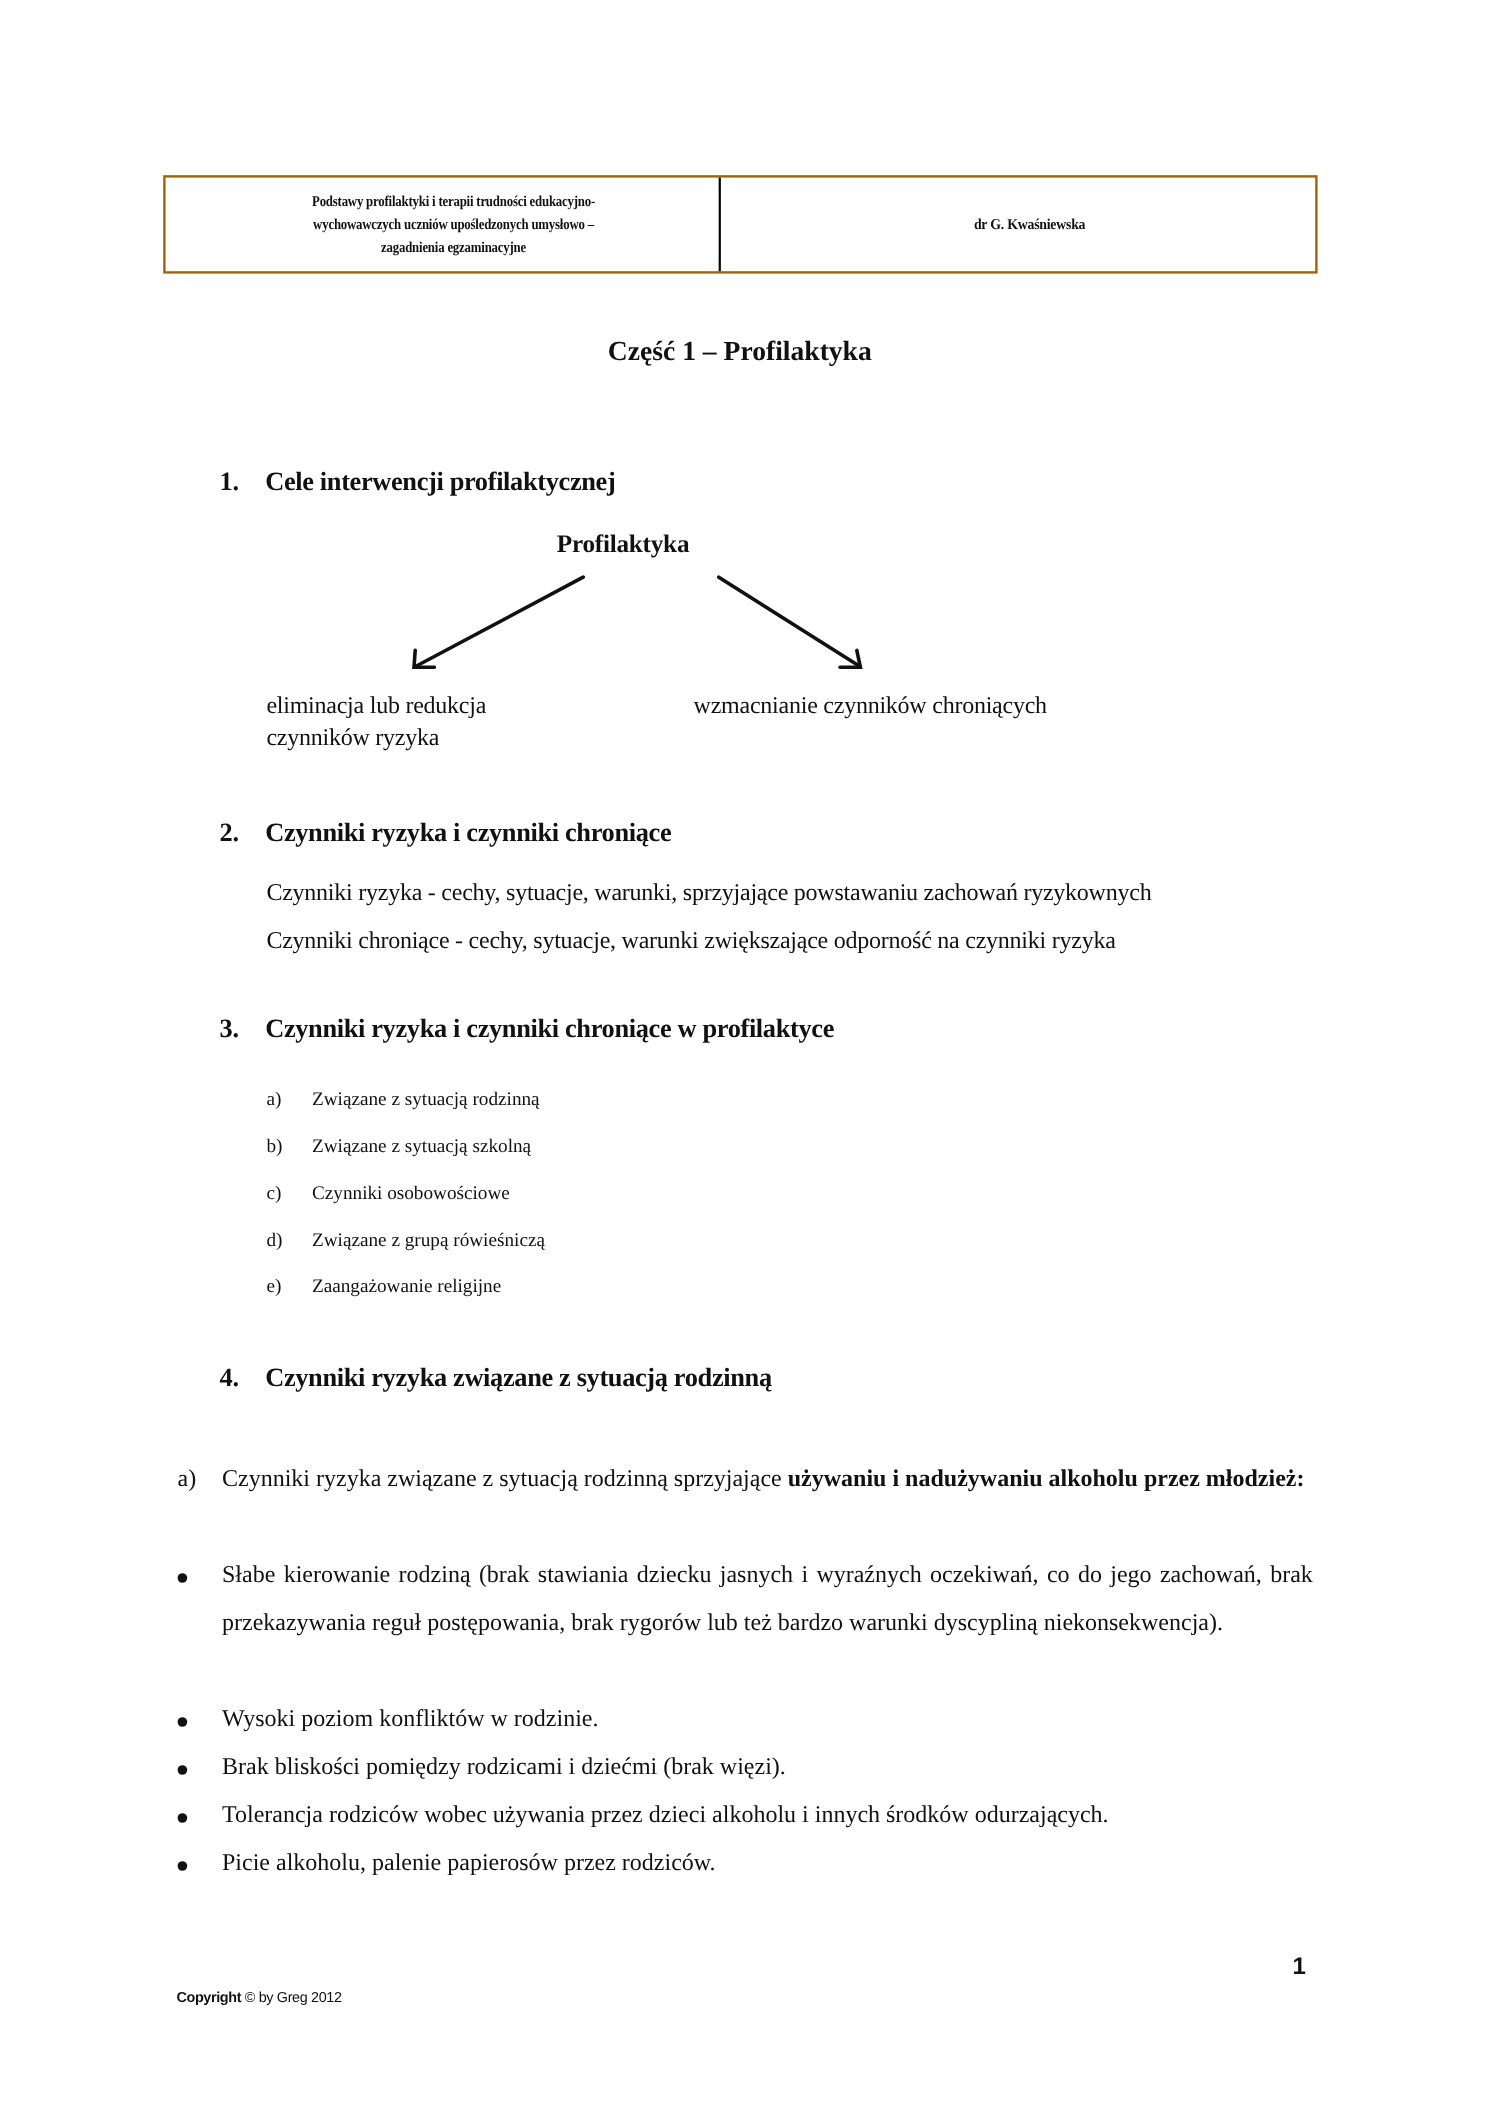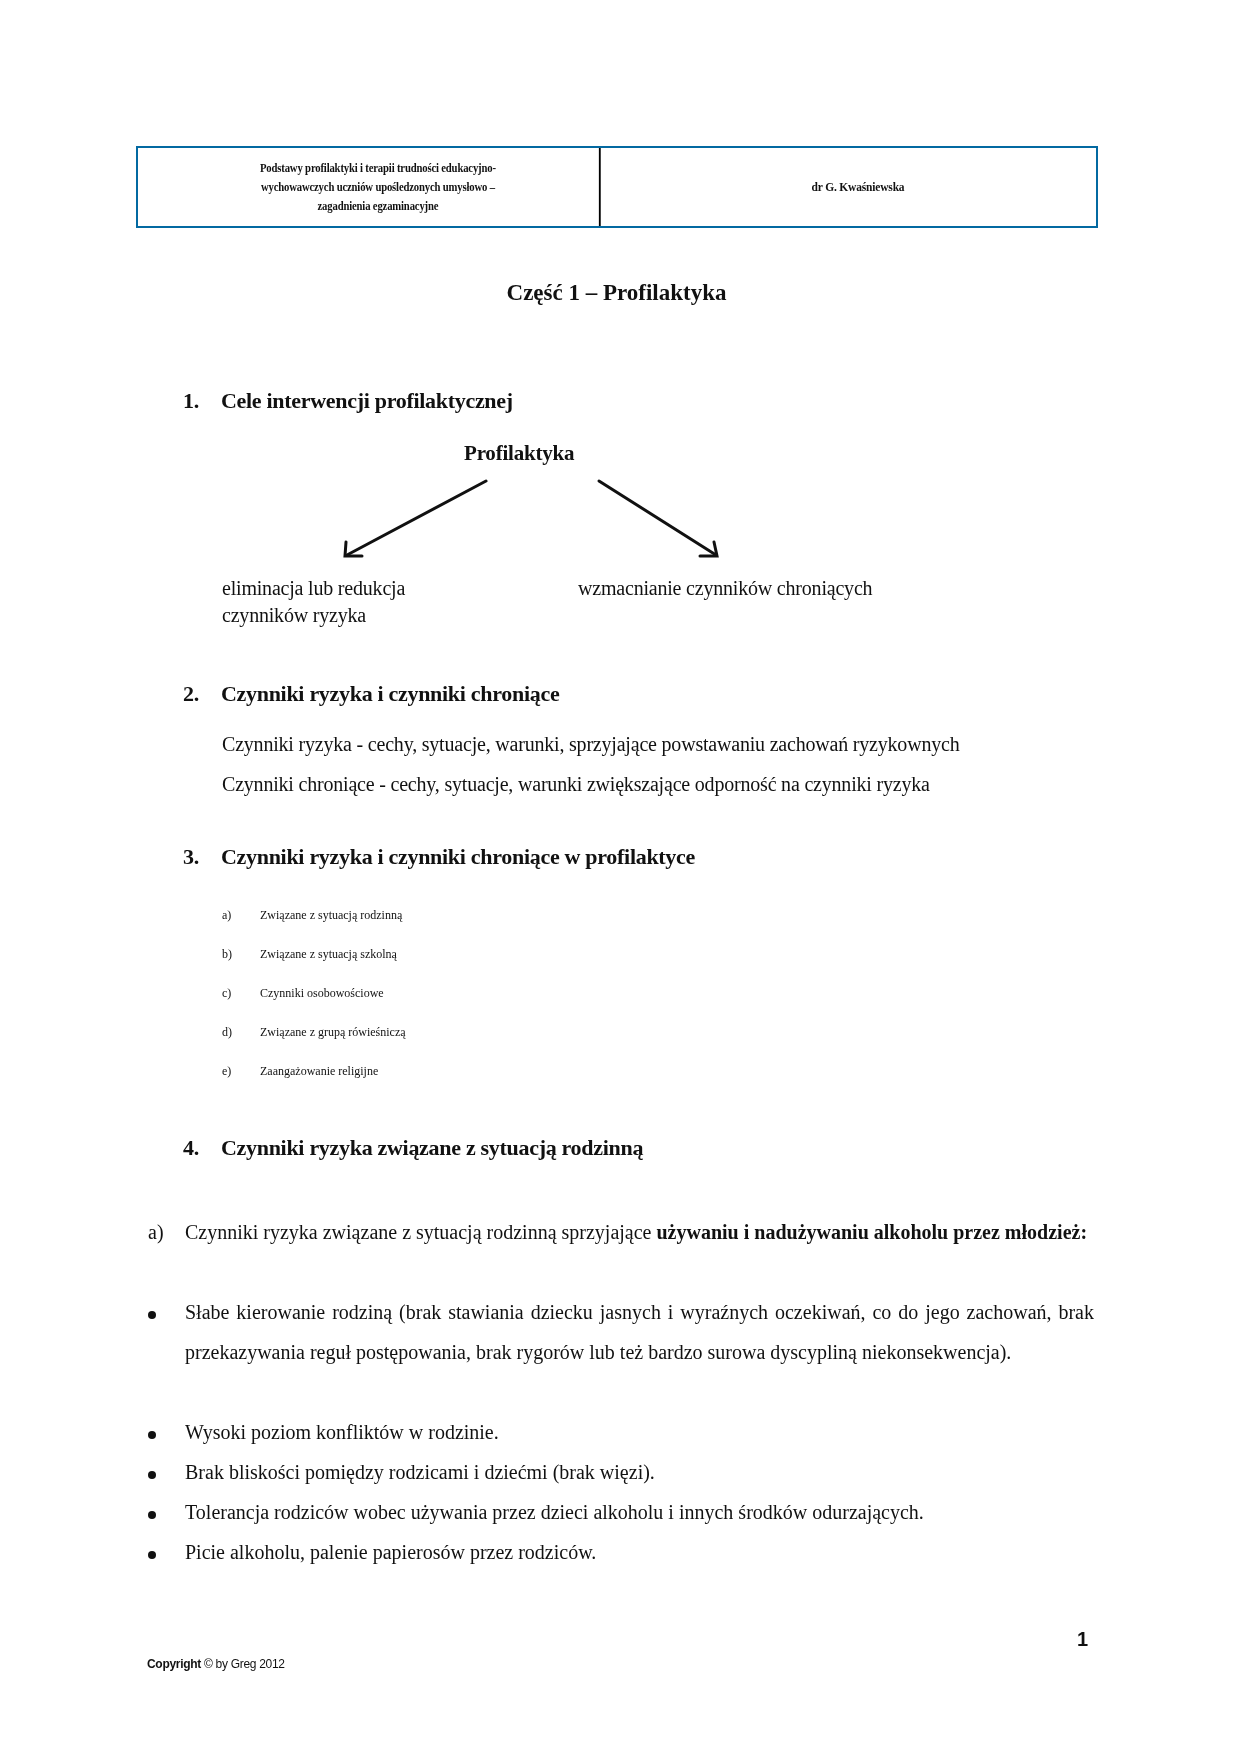--- a/index.html
+++ b/index.html
@@ -2,40 +2,40 @@
 <html><head>
 <meta charset="utf-8">
 <style>
   html, body { margin: 0; padding: 0; background: #ffffff; }
   body { width: 1240px; height: 1754px; position: relative; overflow: hidden;
          font-family: "Liberation Serif", "DejaVu Serif", serif; color: #111111; }
   .abs { position: absolute; white-space: nowrap; }
 
   
   .hdr { position: absolute; left: 136px; top: 146px; width: 958px; height: 78px;
-         border: 2px solid #0369a1; display: flex; }
+         border: 2px solid #a16207; display: flex; }
   .hdr-cell { display: flex; align-items: center; justify-content: center; text-align: center;
               font-family: "Liberation Serif", serif; font-weight: bold; font-size: 12.5px;
               line-height: 19px; letter-spacing: -0.2px; transform: scaleX(0.92); }
   .hdr-left { width: 480px; border-right: 2px solid #000; }
   .hdr-left-inner { transform: scaleX(0.93); }
   .hdr-right { flex: 1; }
 
   .title { left: 0; width: 1240px; top: 280px; text-align: center; font-weight: bold;
            font-size: 23px; text-underline-offset: 4px;
            text-decoration-thickness: 2px; }
   .title span { display: inline-block; margin-left: -7px; }
 
   .h2 { font-weight: bold; font-size: 22px; letter-spacing: -0.3px; }
   .h2 .num { display: inline-block; width: 38px; }
 
   .txt { font-size: 20px; letter-spacing: -0.2px; }
   .diag-label { font-size: 21px; letter-spacing: -0.2px; }
 
-  .sub { font-size: 12px; }
+  .sub { font-size: 16px; }
   .sub .lbl { display: inline-block; width: 38px; }
 
   .para { left: 148px; width: 946px; font-size: 20px; }
   .para .lbl { position: absolute; left: 0; }
   .para .body { position: absolute; left: 37px; width: 909px; white-space: normal;
                 text-align: justify; line-height: 40px; }
   .para b { font-weight: bold; }
 
   .bullet { left: 148px; width: 946px; font-size: 20px; }
   .bullet .dot { position: absolute; left: 0px; top: 13px; width: 8px; height: 8px;
@@ -118,21 +118,21 @@
   <span class="num">4.</span><span>Czynniki ryzyka związane z sytuacją rodzinną</span>
 </div>
 
 <div class="abs para" style="top:1212px; height:80px;">
   <span class="lbl" style="top:9px;">a)</span>
   <div class="body" style="top:0;"><span>Czynniki ryzyka związane z sytuacją rodzinną sprzyjające </span><b>używaniu i nadużywaniu alkoholu przez młodzież:</b></div>
 </div>
 
 <div class="abs bullet" style="top:1292px; height:120px;">
   <span class="dot" style="top:19px;"></span>
-  <div class="body">Słabe kierowanie rodziną (brak stawiania dziecku jasnych i wyraźnych oczekiwań, co do jego zachowań, brak przekazywania reguł postępowania, brak rygorów lub też bardzo surowa dyscypliną niekonsekwencja).</div>
+  <div class="body">Słabe kierowanie rodziną (brak stawiania dziecku jasnych i wyraźnych oczekiwań, co do jego zachowań, brak przekazywania reguł postępowania, brak rygorów lub też bardzo warunki dyscypliną niekonsekwencja).</div>
 </div>
 <div class="abs bullet" style="top:1412px; height:40px;">
   <span class="dot" style="top:19px;"></span>
   <div class="body">Wysoki poziom konfliktów w rodzinie.</div>
 </div>
 <div class="abs bullet" style="top:1452px; height:40px;">
   <span class="dot" style="top:19px;"></span>
   <div class="body">Brak bliskości pomiędzy rodzicami i dziećmi (brak więzi).</div>
 </div>
 <div class="abs bullet" style="top:1492px; height:40px;">

